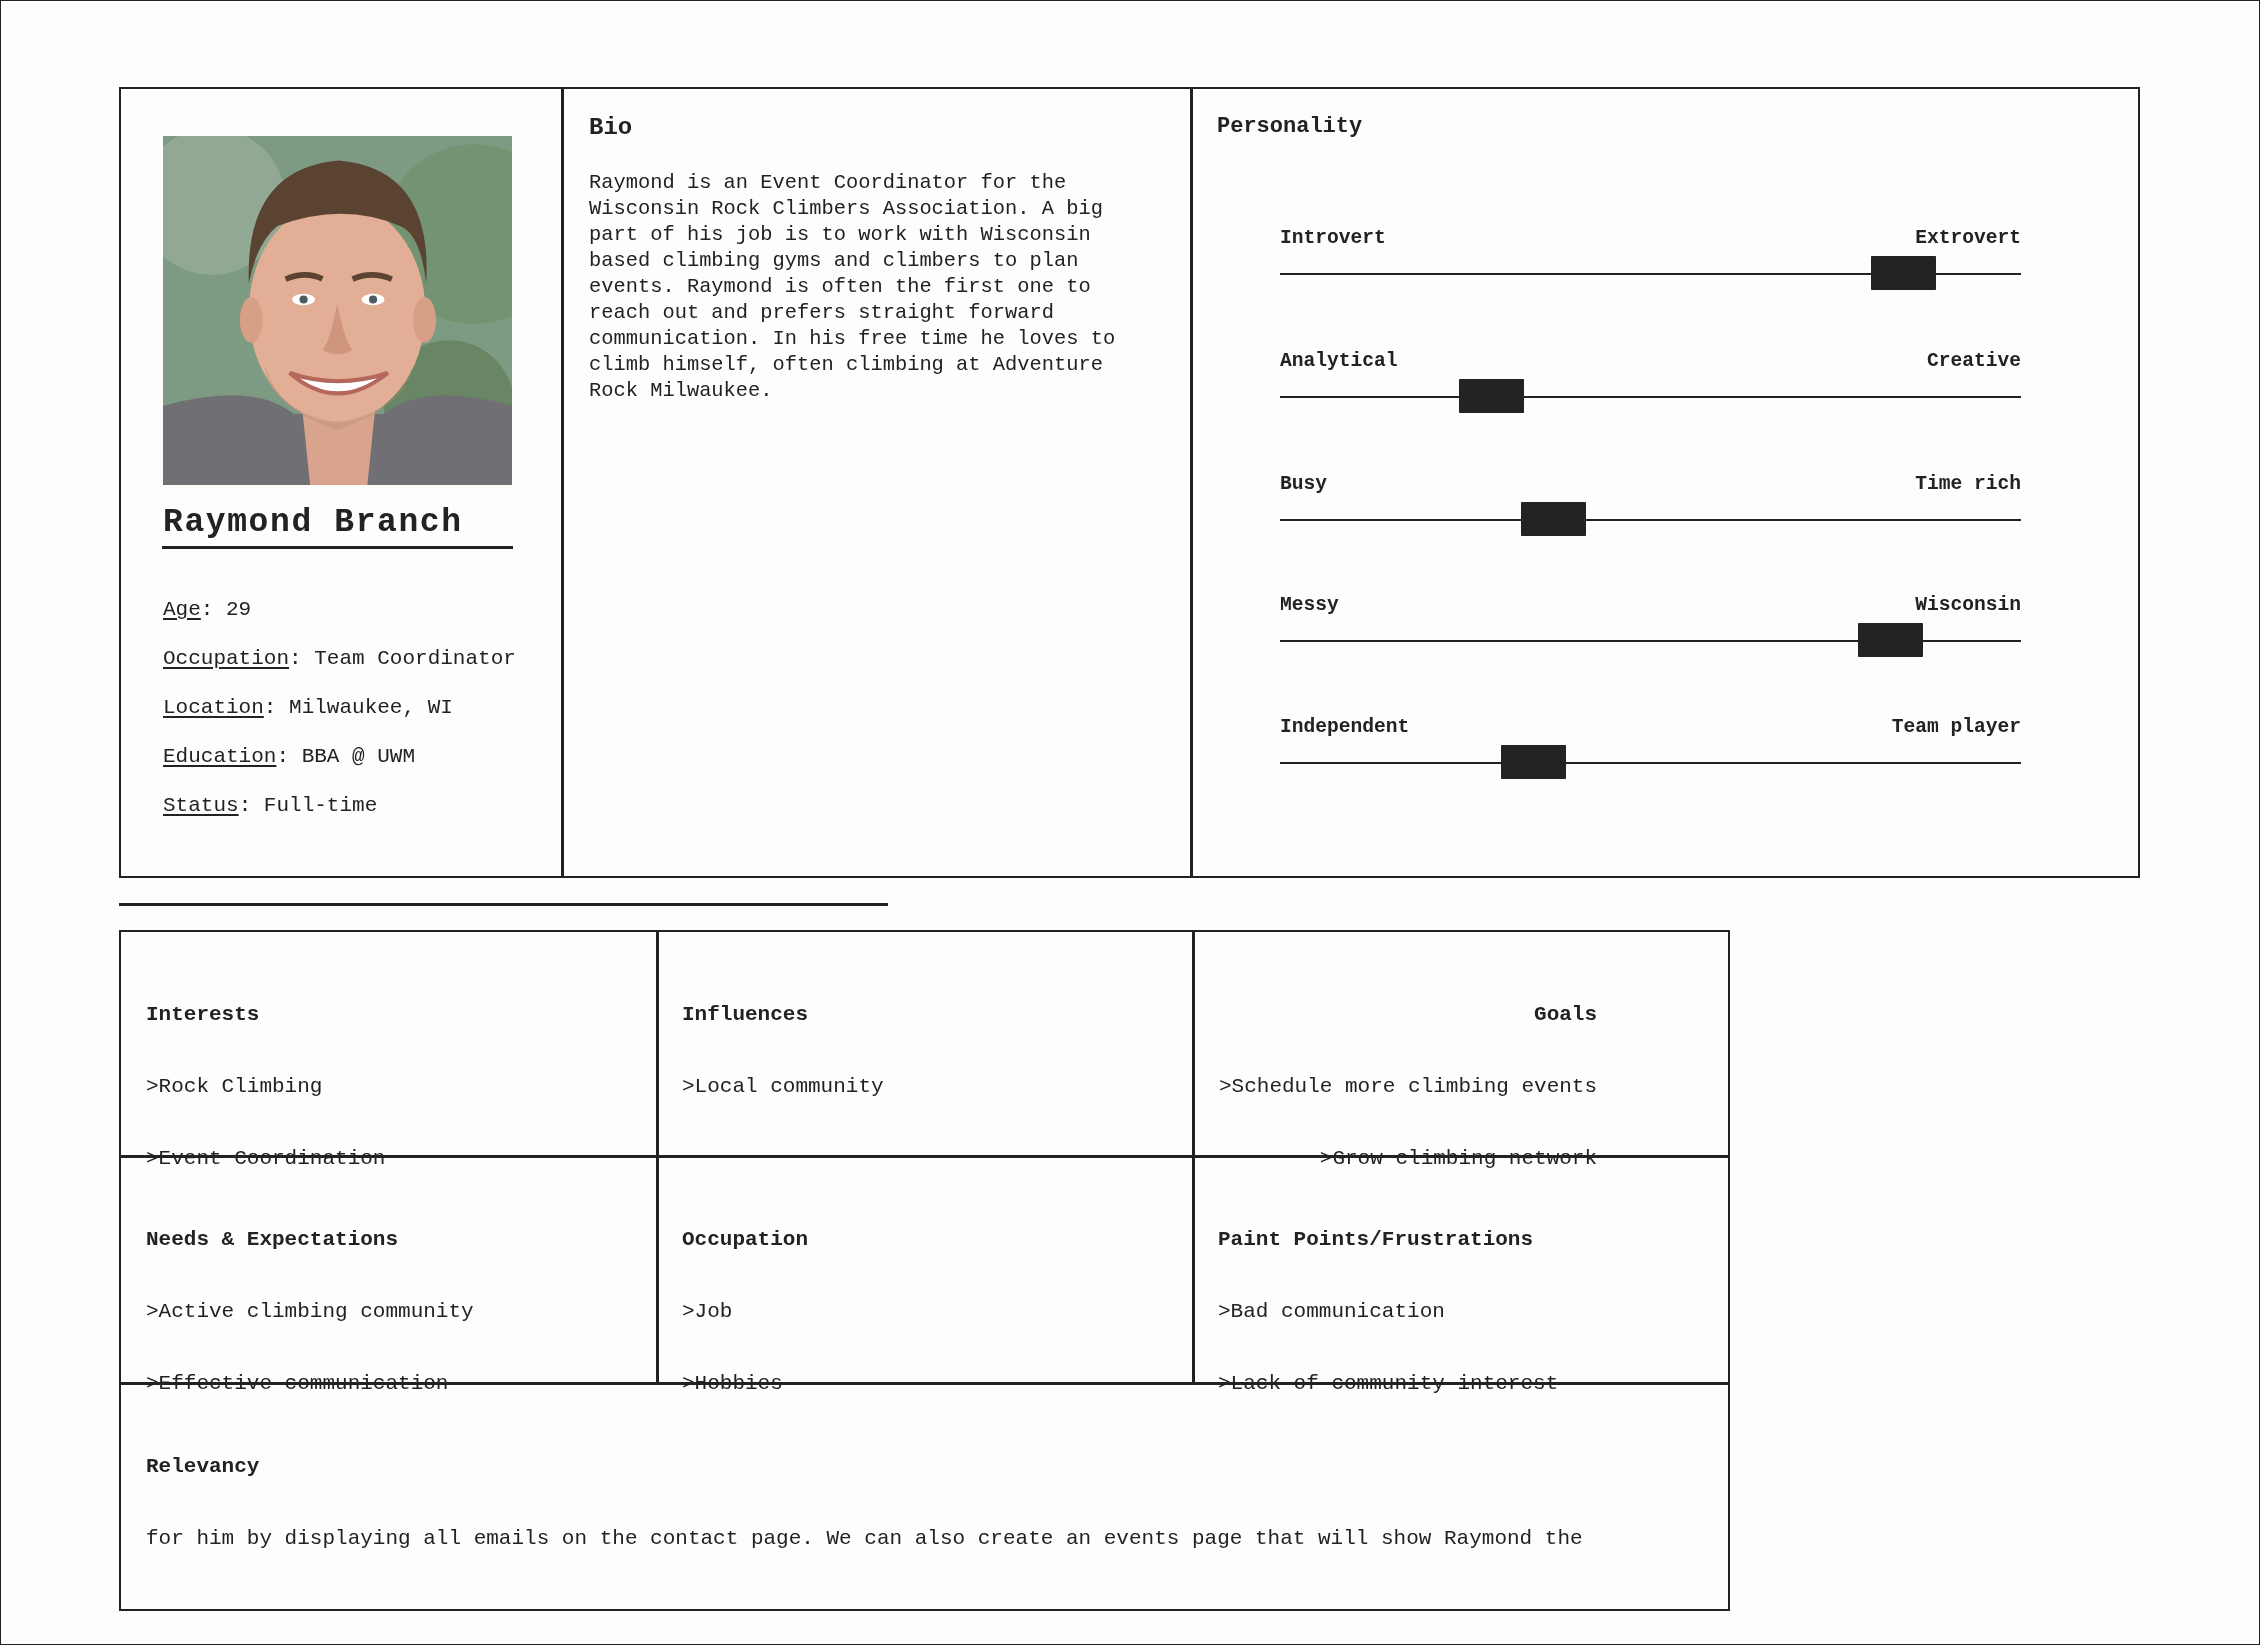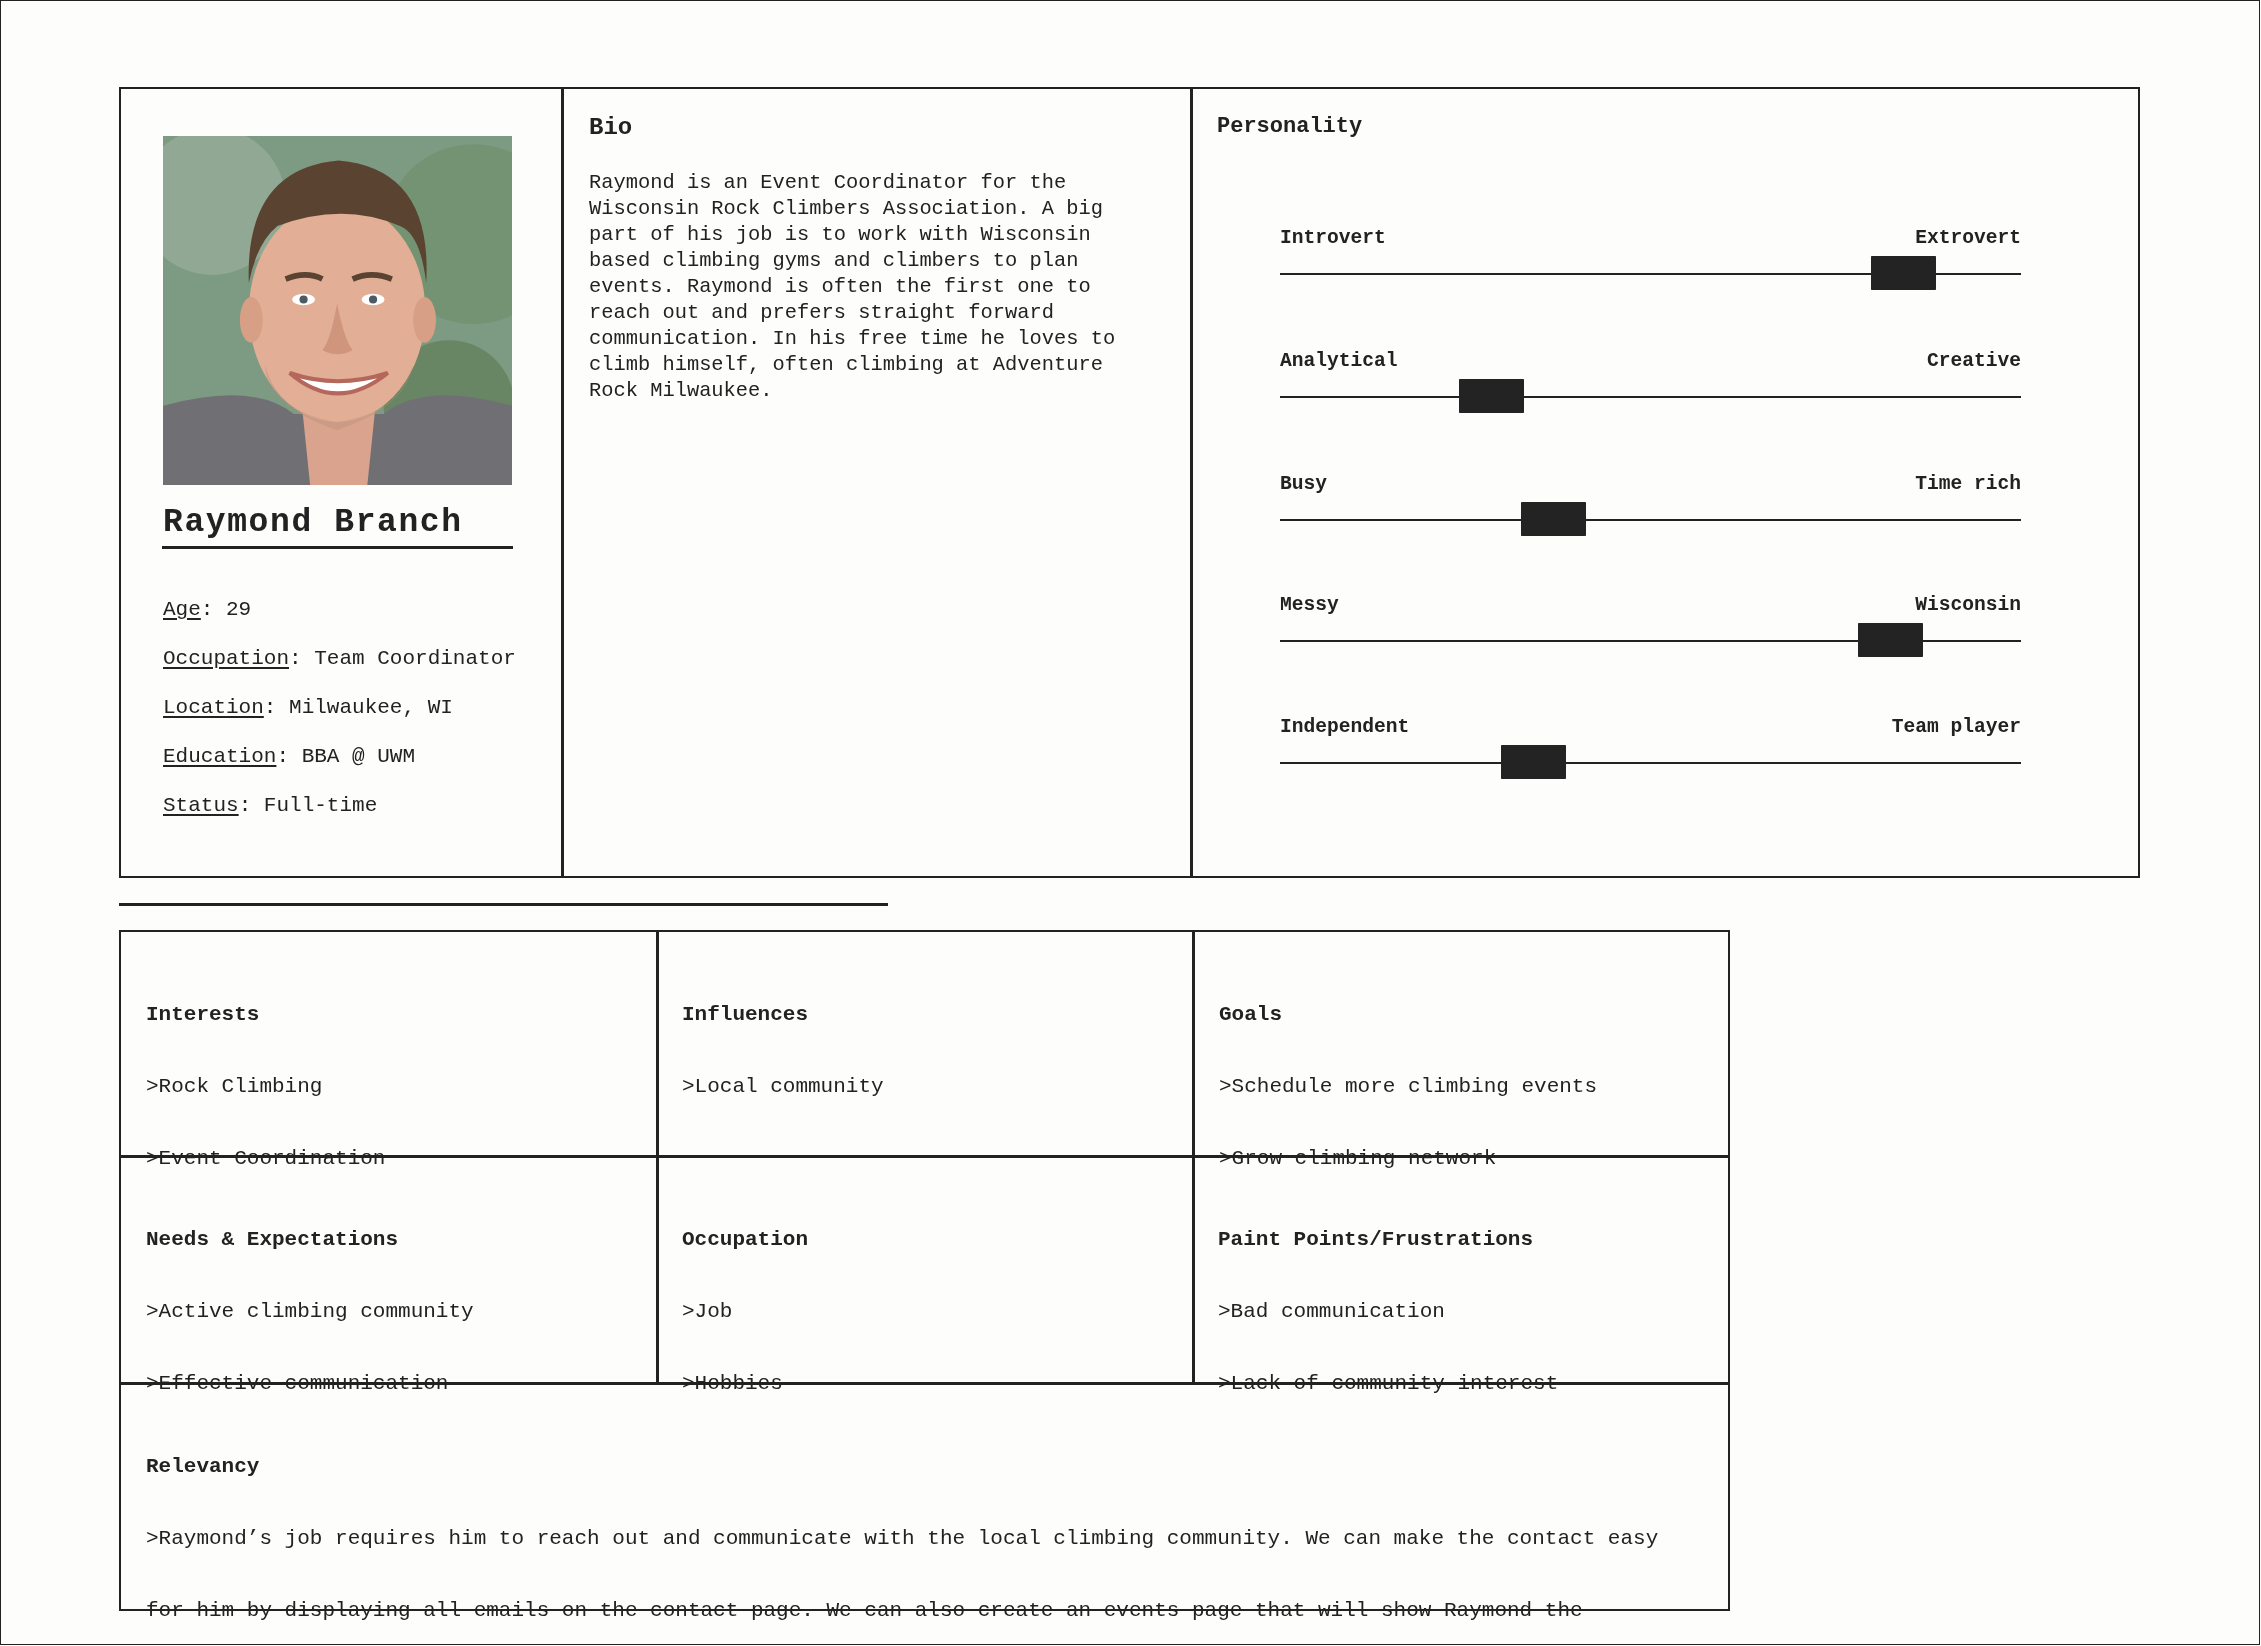--- a/index.html
+++ b/index.html
@@ -173,21 +173,21 @@
   <div class="ttl">Interests</div>
   <div>&gt;Rock Climbing</div>
   <div>&gt;Event Coordination</div>
 </div>
 
 <div class="cell" style="left:682px; top:955px;">
   <div class="ttl">Influences</div>
   <div>&gt;Local community</div>
 </div>
 
-<div class="cell" style="left:1219px; top:955px;">
+<div class="cell" style="left:1219px; top:955px;text-align:right;">
   <div class="ttl">Goals</div>
   <div>&gt;Schedule more climbing events</div>
   <div>&gt;Grow climbing network</div>
 </div>
 
 <div class="cell" style="left:146px; top:1180px;">
   <div class="ttl">Needs &amp; Expectations</div>
   <div>&gt;Active climbing community</div>
   <div>&gt;Effective communication</div>
 </div>
@@ -199,17 +199,16 @@
 </div>
 
 <div class="cell" style="left:1218px; top:1180px;">
   <div class="ttl">Paint Points/Frustrations</div>
   <div>&gt;Bad communication</div>
   <div>&gt;Lack of community interest</div>
 </div>
 
 <div class="cell" style="left:146px; top:1407px;">
   <div class="ttl">Relevancy</div>
-  <div>&gt;Raymond’s job requires him to reach out and communicate with the local climbing community. We can make the contact easy</div>
   <div>for him by displaying all emails on the contact page. We can also create an events page that will show Raymond the</div>
   
 </div>
 
 
 </body></html>

